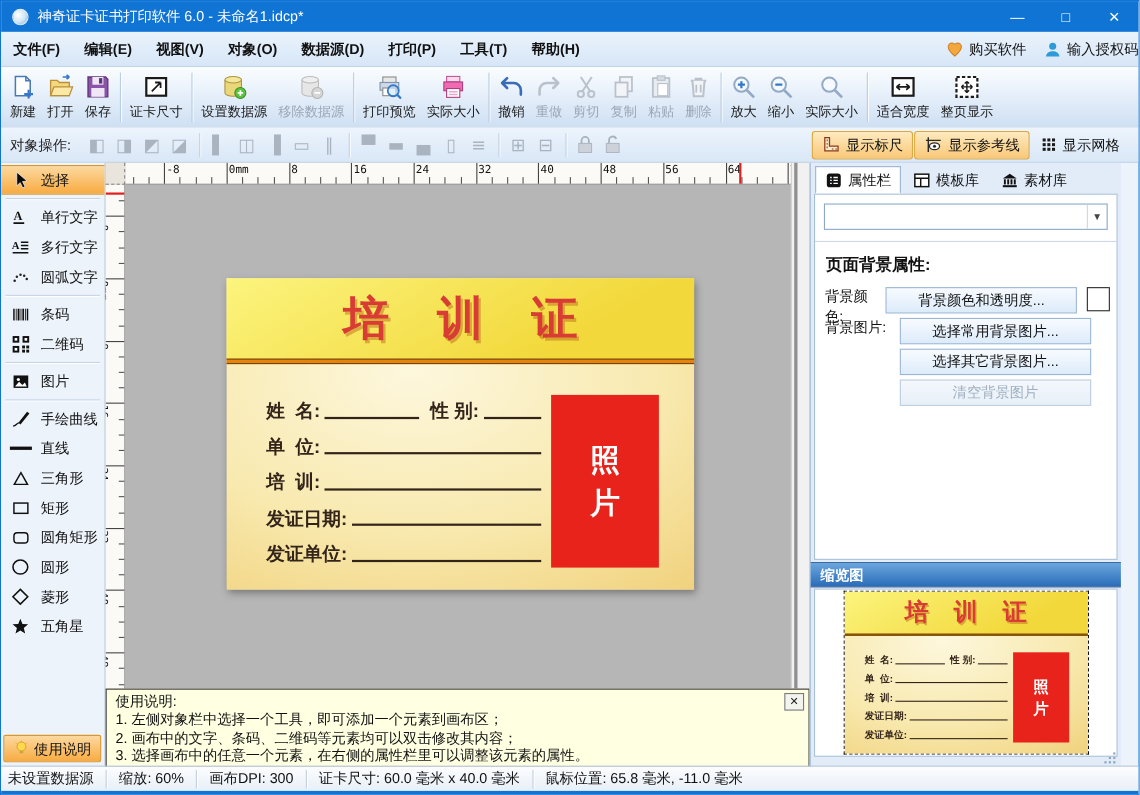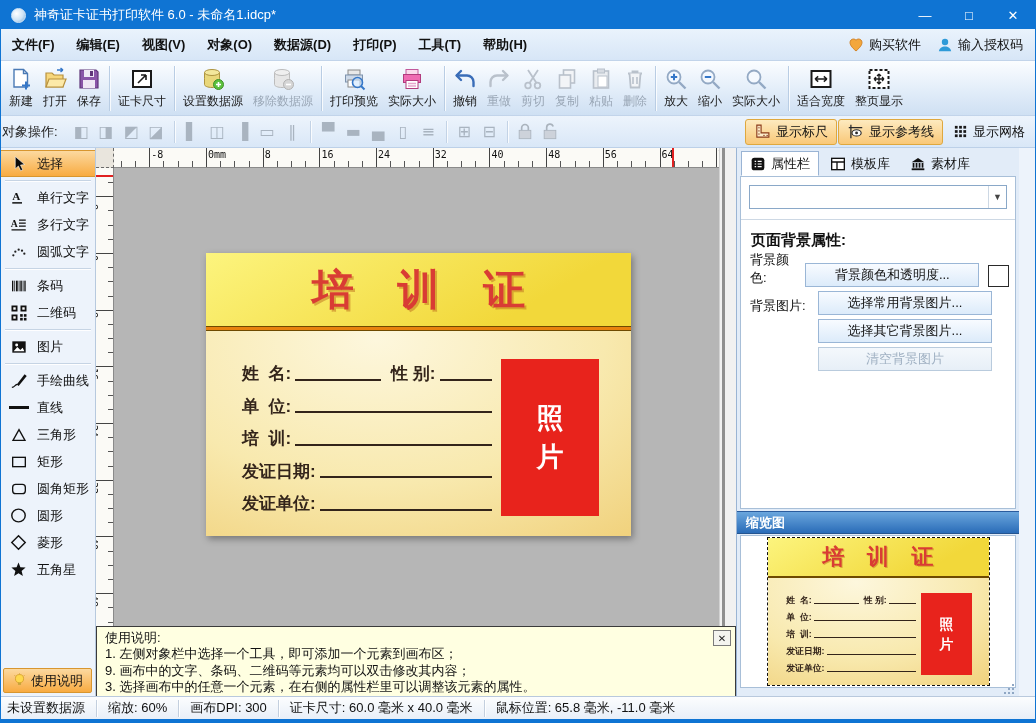--- a/index.html
+++ b/index.html
@@ -10,32 +10,32 @@
   .titlebar{position:absolute;left:0;top:0;right:0;height:28px;background:#0f74d3;display:flex;align-items:center;color:#fff;}
   .app-icon{width:15px;height:15px;border-radius:50%;margin:0 8px 0 10px;
             background:radial-gradient(circle at 35% 35%,#ffffff,#cfe4f6 55%,#6ca6d8);border:1px solid #d7e8f7;}
   .title{font-size:13px;}
   .win-controls{margin-left:auto;display:flex;height:100%;}
   .win-btn{width:44px;height:100%;display:flex;align-items:center;justify-content:center;font-size:13px;color:#fff;background:none;border:none;}
   
   .menubar{position:absolute;top:28px;left:0;right:0;height:32px;background:linear-gradient(#eaf3fc,#d7e6f7);
            display:flex;align-items:center;font-size:13px;color:#111;border-bottom:1px solid #c2d4ea;}
   .menu-item{padding:0 11px;height:100%;display:flex;align-items:center;}
-  .menu-right{margin-left:auto;display:flex;align-items:center;gap:16px;padding-right:12px;}
+  .menu-right{margin-left:auto;display:flex;align-items:center;gap:16px;}
   .mr-item{display:flex;align-items:center;gap:5px;}
   
   .toolbar{position:absolute;top:60px;left:0;right:0;height:55px;background:linear-gradient(#fbfdff,#e2edf9 55%,#cfe0f3);
            display:flex;align-items:center;padding:0 3px;border-bottom:1px solid #c2d4ea;}
   .tb-btn{display:flex;flex-direction:column;align-items:center;justify-content:flex-end;gap:1px;padding:3px 5px 4px;min-width:34px;font-size:12px;color:#1a1a1a;}
   .tb-btn.disabled{color:#9aa7b6;}
   .tb-icon{height:27px;display:flex;align-items:center;justify-content:center;}
   .tb-sep{width:1px;height:45px;background:#b9cde4;margin:0 3px;box-shadow:1px 0 0 rgba(255,255,255,.8);}
   
   .objbar{position:absolute;top:115px;left:0;right:0;height:32px;background:linear-gradient(#edf4fc,#d9e7f7);
-          display:flex;align-items:center;font-size:13px;color:#222;border-bottom:1px solid #bcd0e8;padding:0 1px;gap:1px;}
+          display:flex;align-items:center;font-size:13px;color:#222;border-bottom:1px solid #bcd0e8;padding:0 8px;gap:1px;}
   .ob-label{margin-right:10px;}
   .ob-icon{width:25px;height:24px;display:flex;align-items:center;justify-content:center;color:#a9b4c0;font-size:16px;}
   .ob-sep{width:1px;height:22px;background:#c3d3e6;margin:0 5px;box-shadow:1px 0 0 rgba(255,255,255,.8);}
   .ob-toggles{margin-left:auto;display:flex;align-items:center;gap:1px;}
   .toggle-btn{display:flex;align-items:center;gap:5px;padding:3px 8px;font-size:13px;border-radius:3px;border:1px solid transparent;background:none;color:#111;}
   .toggle-btn.active{background:linear-gradient(#fdeabf,#f9c878);border:1px solid #dfa83e;}
   .glyph{font-family:"DejaVu Sans",sans-serif;line-height:1;}
   
   .content{position:absolute;top:147px;left:0;right:16px;height:550px;display:flex;}
   
@@ -74,21 +74,21 @@
   
   .rightpanel{position:relative;flex:1;background:#e2ecf8;border-left:1px solid #9ab4d4;}
   .rp-tabs{position:absolute;top:3px;left:4px;right:4px;height:25px;display:flex;gap:2px;align-items:stretch;}
   .rp-tab{display:flex;align-items:center;gap:5px;padding:0 8px;font-size:13px;color:#111;border:1px solid transparent;background:none;}
   .rp-tab.active{background:#fff;border:1px solid #9ab4d4;border-bottom-color:#fff;}
   .rp-box{position:absolute;top:28px;left:3px;right:3px;height:333px;background:#fff;border:1px solid #a8bfd8;}
   .rp-combo{position:absolute;top:8px;left:8px;right:8px;height:24px;background:#fff;border:1px solid #8aa8c8;display:flex;align-items:center;font-size:13px;padding-left:6px;color:#333;}
   .rp-combo .arrow{margin-left:auto;width:18px;height:100%;display:flex;align-items:center;justify-content:center;border-left:1px solid #cdd8e4;font-size:9px;color:#444;}
   .rp-divline{position:absolute;top:42px;left:0;right:0;height:1px;background:#cdd8e4;}
   .rp-heading{position:absolute;top:54px;left:10px;font-size:15px;font-weight:bold;color:#111;}
-  .rp-row{position:absolute;left:9px;right:6px;height:26px;display:flex;align-items:flex-end;}
+  .rp-row{position:absolute;left:9px;right:6px;height:26px;display:flex;align-items:flex-start;}
   .rp-label{width:68px;font-size:13px;color:#111;}
   .rp-btn{flex:0 0 174px;height:24px;display:flex;align-items:center;justify-content:center;font-size:13px;color:#111;
           background:linear-gradient(#f8fbff,#dcebfa);border:1px solid #9ab6d6;}
   .rp-btn.disabled{color:#9fb0c2;background:linear-gradient(#f4f8fc,#e7eff7);border-color:#b9cbdd;}
   .rp-swatch{width:25px;height:22px;border:1px solid #2a2a2a;margin-left:9px;}
   .rp-thumb-header{position:absolute;top:363px;left:0;right:0;height:23px;background:linear-gradient(#6aa6dd,#2a6cb8);
                    color:#fff;font-weight:bold;font-size:13px;display:flex;align-items:center;padding-left:9px;
                    border-top:1px solid #2a5c9e;border-bottom:1px solid #24548f;}
   .rp-thumb-box{position:absolute;top:387px;left:3px;right:3px;height:153px;background:#fff;border:1px solid #a8bfd8;
                 display:flex;align-items:center;justify-content:center;}
@@ -768,21 +768,21 @@
             </div>
           </div>
         </div>
       <div class="v-scroll">
           <div class="thumb"></div>
         </div>
 
       <div class="usage-box">
         <div>使用说明:</div>
         <div>1. 左侧对象栏中选择一个工具，即可添加一个元素到画布区；</div>
-        <div>9. 画布中的文字、条码、二维码等元素均可以双击修改其内容；</div>
+        <div>2. 画布中的文字、条码、二维码等元素均可以双击修改其内容；</div>
         <div>3. 选择画布中的任意一个元素，在右侧的属性栏里可以调整该元素的属性。</div>
         <button class="usage-close">✕</button>
       </div>
     </div>
 
     <div class="rightpanel">
       <div class="rp-tabs" id="rp-tabs">
           <button class="rp-tab active">
             <span style="display: inline-flex; align-items: center;">
               <svg width="16" height="16" viewBox="0 0 24 24" fill="none" xmlns="http://www.w3.org/2000/svg">

